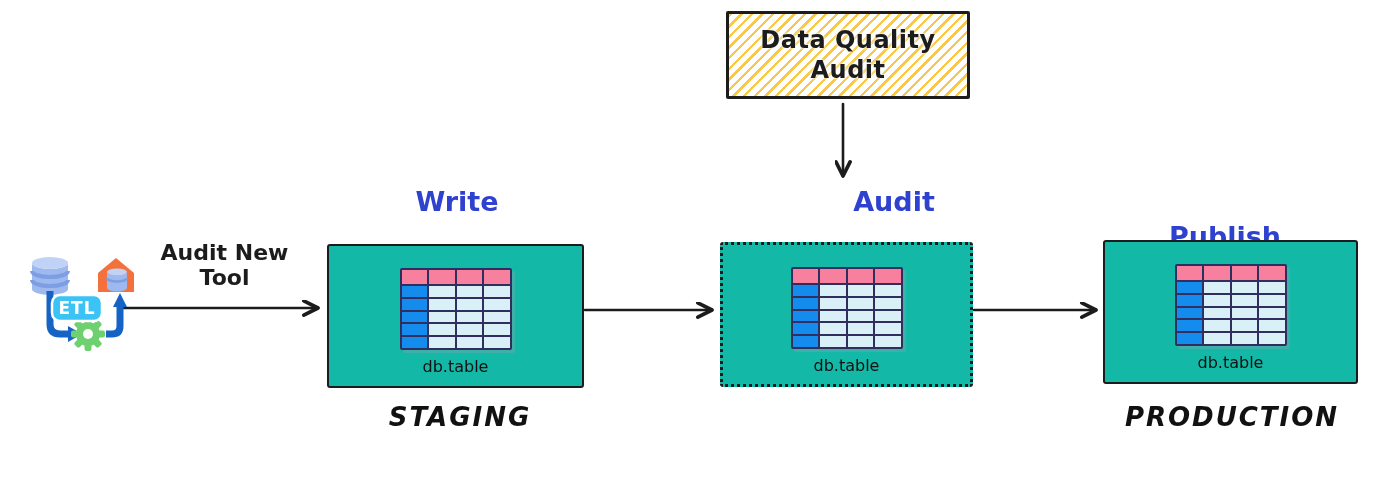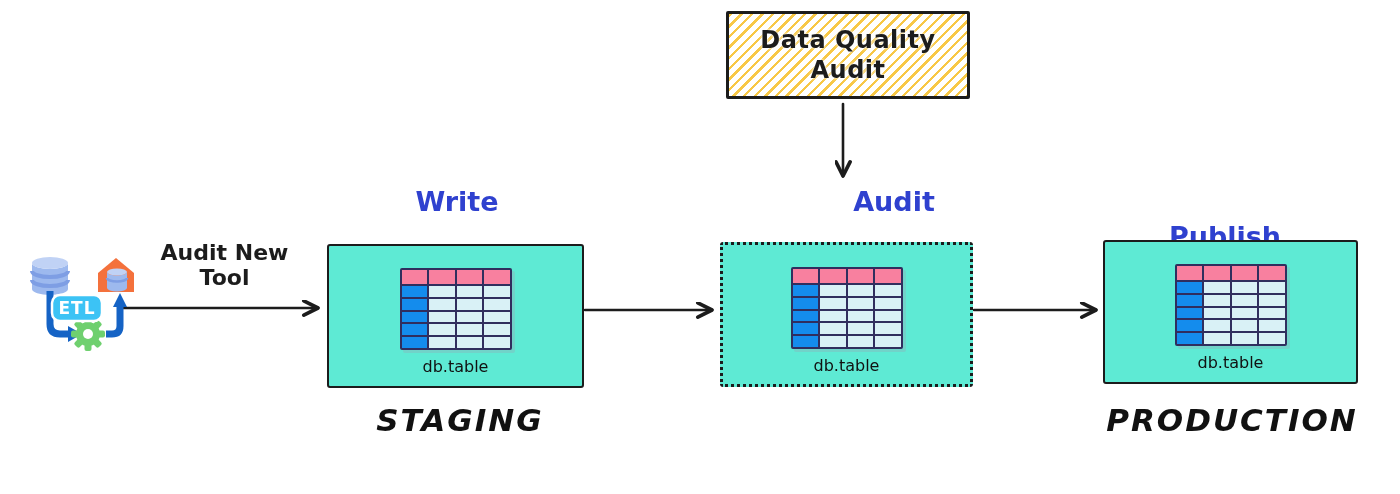--- a/index.html
+++ b/index.html
@@ -61,21 +61,21 @@
     white-space: nowrap;
   }
   .step-write   { left: 457px; }
   .step-audit   { left: 894px; }
   .step-publish { left: 1225px; margin-top: 35px; }
 
   
   .stage-box {
     position: absolute;
     box-sizing: border-box;
-    background: #5eead4;
+    background: #14b8a6;
     display: flex;
     flex-direction: column;
     align-items: center;
     justify-content: flex-start;
     padding-top: 22px;
     border-radius: 3px;
   }
   .box-staging    { left: 327px; top: 244px; width: 257px; height: 144px; border: 2.6px solid #1c1c1c; }
   .box-audit      { left: 720px; top: 242px; width: 253px; height: 145px; border: 3px dotted #1c1c1c; }
   .box-production { left: 1103px; top: 240px; width: 255px; height: 144px; border: 2.6px solid #1c1c1c; }
@@ -102,21 +102,21 @@
     font-size: 16px;
     font-weight: 500;
     color: #111111;
   }
 
   
   .caption {
     position: absolute;
     top: 402px;
     transform: translateX(-50%);
-    font-size: 31px;
+    font-size: 26px;
     font-style: italic;
     font-weight: 600;
     letter-spacing: 2px;
     color: #111111;
     white-space: nowrap;
   }
   .caption-staging    { left: 460px; }
   .caption-production { left: 1232px; }
 
   

